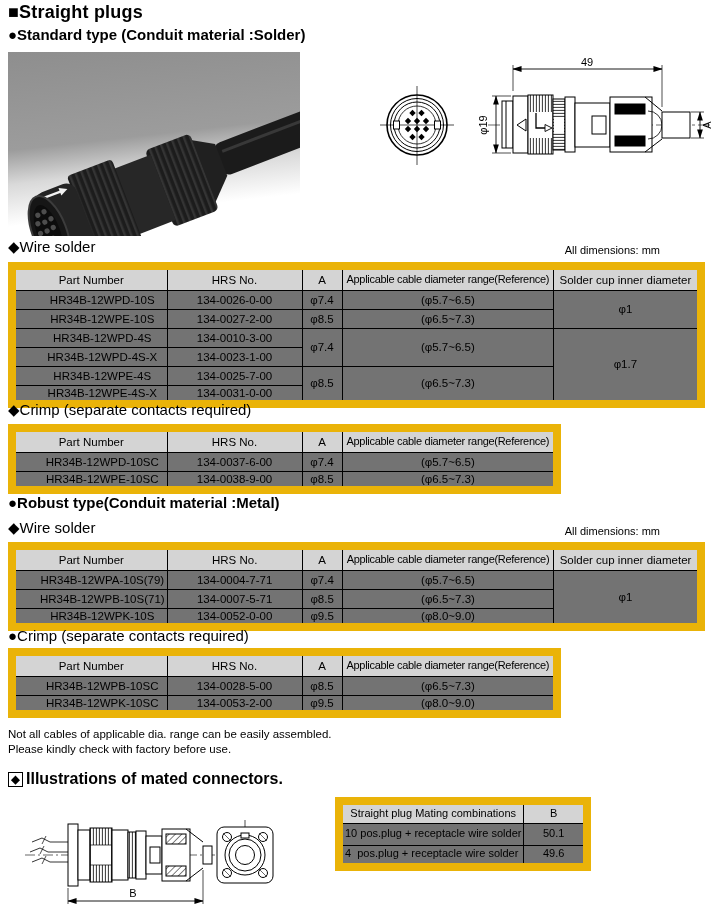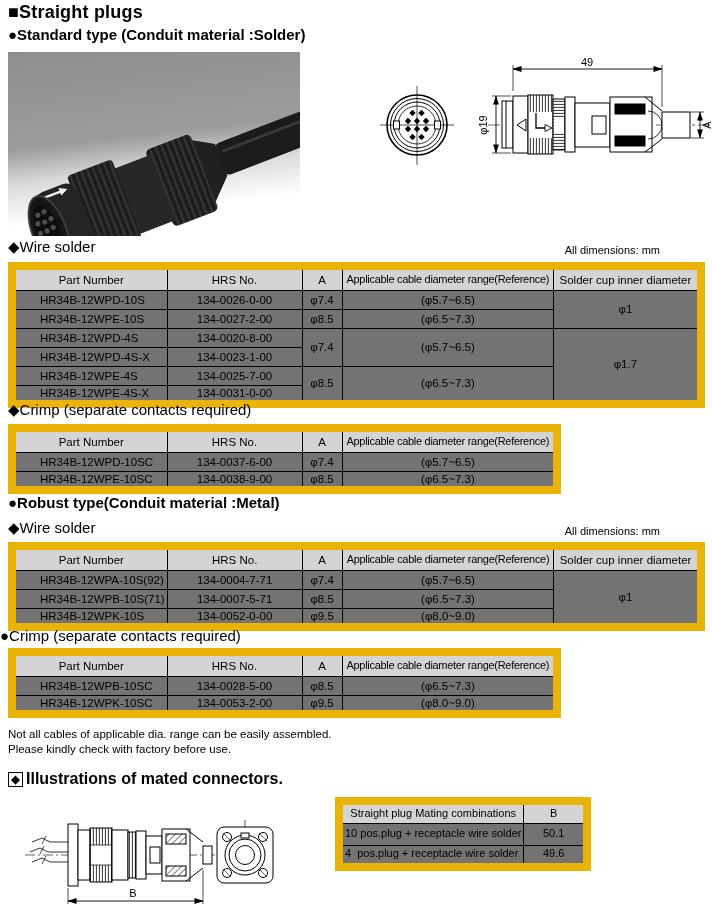--- a/index.html
+++ b/index.html
@@ -9,21 +9,21 @@
 .abs{position:absolute}
 .h1{font-size:18px;font-weight:bold;letter-spacing:.2px}
 .h2{font-size:15px;font-weight:bold}
 .h3{font-size:15px;font-weight:normal}
 .alldim{font-size:11px;width:652px;text-align:right}
 .note{font-size:11.5px}
 .boxdiamond{display:inline-block;width:15px;height:15px;border:1.5px solid #000;line-height:12px;text-align:center;font-size:11px;margin-right:3px;vertical-align:1px}
 table{border-collapse:collapse;table-layout:fixed;position:absolute;border:8px solid #eab308;background:#737373}
 th,td{border:1px solid #000;font-size:11.5px;text-align:center;padding:0 2px;height:19px;line-height:1.05;overflow:hidden;white-space:nowrap}
 th{background:#d4d4d4;font-weight:normal;height:20px}
-td.pn{text-align:left;padding-left:24px}
+td.pn{text-align:center;padding-left:24px}
 .t5 th:nth-child(4),.t4 th:nth-child(4){font-size:11px;letter-spacing:-.3px;padding:4px}
 .mate th,.mate td{height:22px;font-size:11px}
 .mate td.combo{text-align:left;}
 svg text{font-family:"Liberation Sans",sans-serif;font-size:11px;fill:#000}
 .photo{background:#fff}
 </style>
 </head>
 <body>
 
 <div class="page">
@@ -182,21 +182,21 @@
         <td rowspan="2">φ1</td>
       </tr>
       <tr>
         <td class="pn">HR34B-12WPE-10S</td>
         <td>134-0027-2-00</td>
         <td>φ8.5</td>
         <td>(φ6.5~7.3)</td>
       </tr>
       <tr>
         <td class="pn">HR34B-12WPD-4S</td>
-        <td>134-0020-8-00</td>
+        <td>134-0010-3-00</td>
         <td rowspan="2">φ7.4</td>
         <td rowspan="2">(φ5.7~6.5)</td>
         <td rowspan="4">φ1.7</td>
       </tr>
       <tr>
         <td class="pn">HR34B-12WPD-4S-X</td>
         <td>134-0023-1-00</td>
       </tr>
       <tr>
         <td class="pn">HR34B-12WPE-4S</td>
@@ -261,42 +261,42 @@
         <tr>
       <th>Part Number</th>
       <th>HRS No.</th>
       <th>A</th>
       <th>Applicable cable diameter range(Reference)</th>
       <th>Solder cup inner diameter</th>
     </tr>
       </thead>
     <tbody>
       <tr>
-        <td class="pn">HR34B-12WPA-10S(92)</td>
+        <td class="pn">HR34B-12WPA-10S(79)</td>
         <td>134-0004-7-71</td>
         <td>φ7.4</td>
         <td>(φ5.7~6.5)</td>
         <td rowspan="3">φ1</td>
       </tr>
       <tr>
         <td class="pn">HR34B-12WPB-10S(71)</td>
         <td>134-0007-5-71</td>
         <td>φ8.5</td>
         <td>(φ6.5~7.3)</td>
       </tr>
       <tr>
         <td class="pn">HR34B-12WPK-10S</td>
         <td>134-0052-0-00</td>
         <td>φ9.5</td>
         <td>(φ8.0~9.0)</td>
       </tr>
     </tbody>
   </table>
 
-  <div class="h3 abs" style="left:0;top:627px"><span>●</span><span>Crimp (separate contacts required)</span></div>
+  <div class="h3 abs" style="left:8px;top:627px"><span>●</span><span>Crimp (separate contacts required)</span></div>
 
   <table class="t4" style="left:8px;top:648px">
     <colgroup>
         <col style="width:155px">
         <col style="width:135px">
         <col style="width:40px">
         <col style="width:175px">
       </colgroup>
     <thead>
         <tr>

